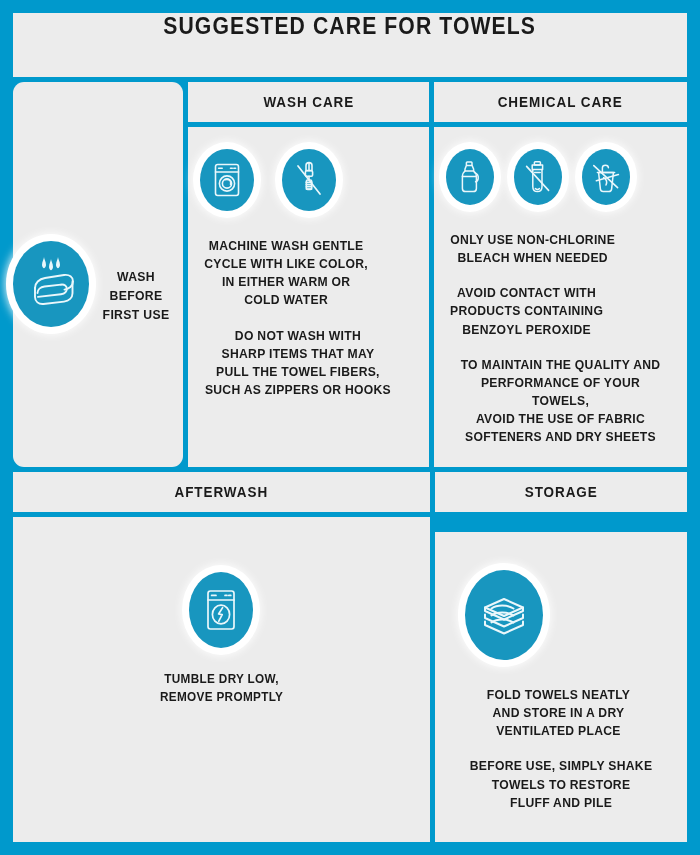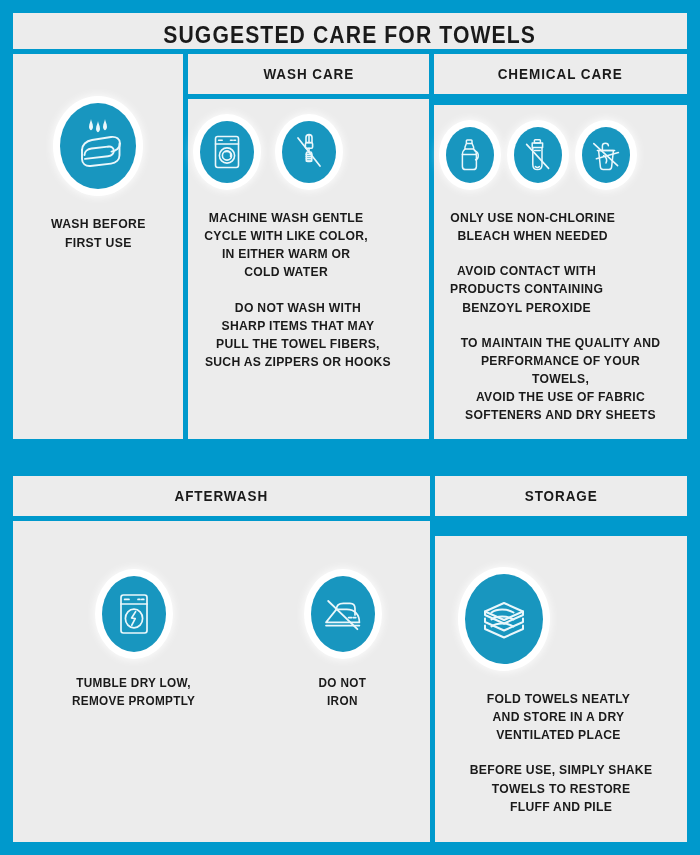--- a/index.html
+++ b/index.html
@@ -19,23 +19,23 @@
   .grid {
     width: 674px;
     height: 829px;
     display: flex;
     flex-direction: column;
     gap: 5px;
   }
   
   .title-bar {
     background: #ececec;
-    height: 36px;
-    display: flex;
-    align-items: flex-end;
+    height: 64px;
+    display: flex;
+    align-items: flex-start;
     justify-content: center;
     flex: 0 0 auto;
   }
   .title-text {
     font-size: 23px;
     font-weight: bold;
     letter-spacing: 1.2px;
     color: #1a1a1a;
     font-family: "Liberation Sans Narrow", "Liberation Sans", sans-serif;
     transform: scaleX(0.92);
@@ -43,36 +43,37 @@
   
   .upper {
     flex: 0 0 385px;
     display: flex;
     gap: 5px;
   }
   .col-left {
     flex: 0 0 170px;
     background: #ececec;
     display: flex;
-    flex-direction: column;
+    flex-direction: row;
     align-items: center;
     justify-content: flex-start;
-    padding-top: 49px;
+    padding-top: 18px;
+    border-radius: 11px;
   }
   .col-mid {
     flex: 0 0 241px;
     display: flex;
     flex-direction: column;
     gap: 5px;
   }
   .col-right {
     flex: 1 1 auto;
     display: flex;
     flex-direction: column;
-    gap: 11px;
+    gap: 5px;
   }
   .sec-head {
     background: #ececec;
     height: 40px;
     display: flex;
     align-items: center;
     justify-content: center;
     flex: 0 0 auto;
   }
   .sec-head-text {
@@ -89,21 +90,20 @@
     display: flex;
     flex-direction: column;
     align-items: flex-start;
     padding: 22px 12px 10px 12px;
   }
   
   .lower {
     flex: 1 1 auto;
     display: flex;
     gap: 5px;
-    margin-top: 32px;
   }
   .lower-left {
     flex: 0 0 417px;
     display: flex;
     flex-direction: column;
     gap: 5px;
   }
   .lower-right {
     flex: 1 1 auto;
     display: flex;
@@ -338,36 +338,20 @@
                   <ellipse cx="18" cy="26.5" rx="8.6" ry="9.4"></ellipse>
                   <path d="M19.6 19.6 L15.6 26 L19.2 26.6 L15.8 33.2"></path>
                 </svg>
               </div>
               <div class="caption mt22">
                 <span>TUMBLE DRY LOW,</span><br>
                 <span>REMOVE PROMPTLY</span>
               </div>
             </div>
 
-            <div class="item">
-              <div class="badge sz-dry">
-                <svg width="42" height="40" viewBox="0 0 42 40" fill="none" stroke="#eaf7fb" stroke-width="1.7" stroke-linecap="round" stroke-linejoin="round">
-                  <path d="M4 28.4 L37.4 28.4 C37.4 21 33 15.4 24.8 15.4 L14.4 15.4 Z"></path>
-                  <path d="M14.4 15.4 C14.4 11.4 17 9.4 21.4 9.4 L28 9.4 C31.4 9.4 33 11.4 33 14.6 L33 21"></path>
-                  <line x1="4" y1="31.6" x2="37.4" y2="31.6"></line>
-                  <line x1="26.6" y1="23.6" x2="29.6" y2="23.6"></line>
-                  <line x1="31.2" y1="23.6" x2="33.8" y2="23.6"></line>
-                  <line x1="6.2" y1="7" x2="35.4" y2="35.2" stroke-width="1.8"></line>
-                </svg>
-              </div>
-              <div class="caption mt22">
-                <span>DO NOT</span><br>
-                <span>IRON</span>
-              </div>
-            </div>
 
           </div>
         </div>
       </div>
 
       <div class="lower-right">
         <div class="sec-head">
           <div class="sec-head-text">STORAGE</div>
         </div>
         <div class="lower-body">

